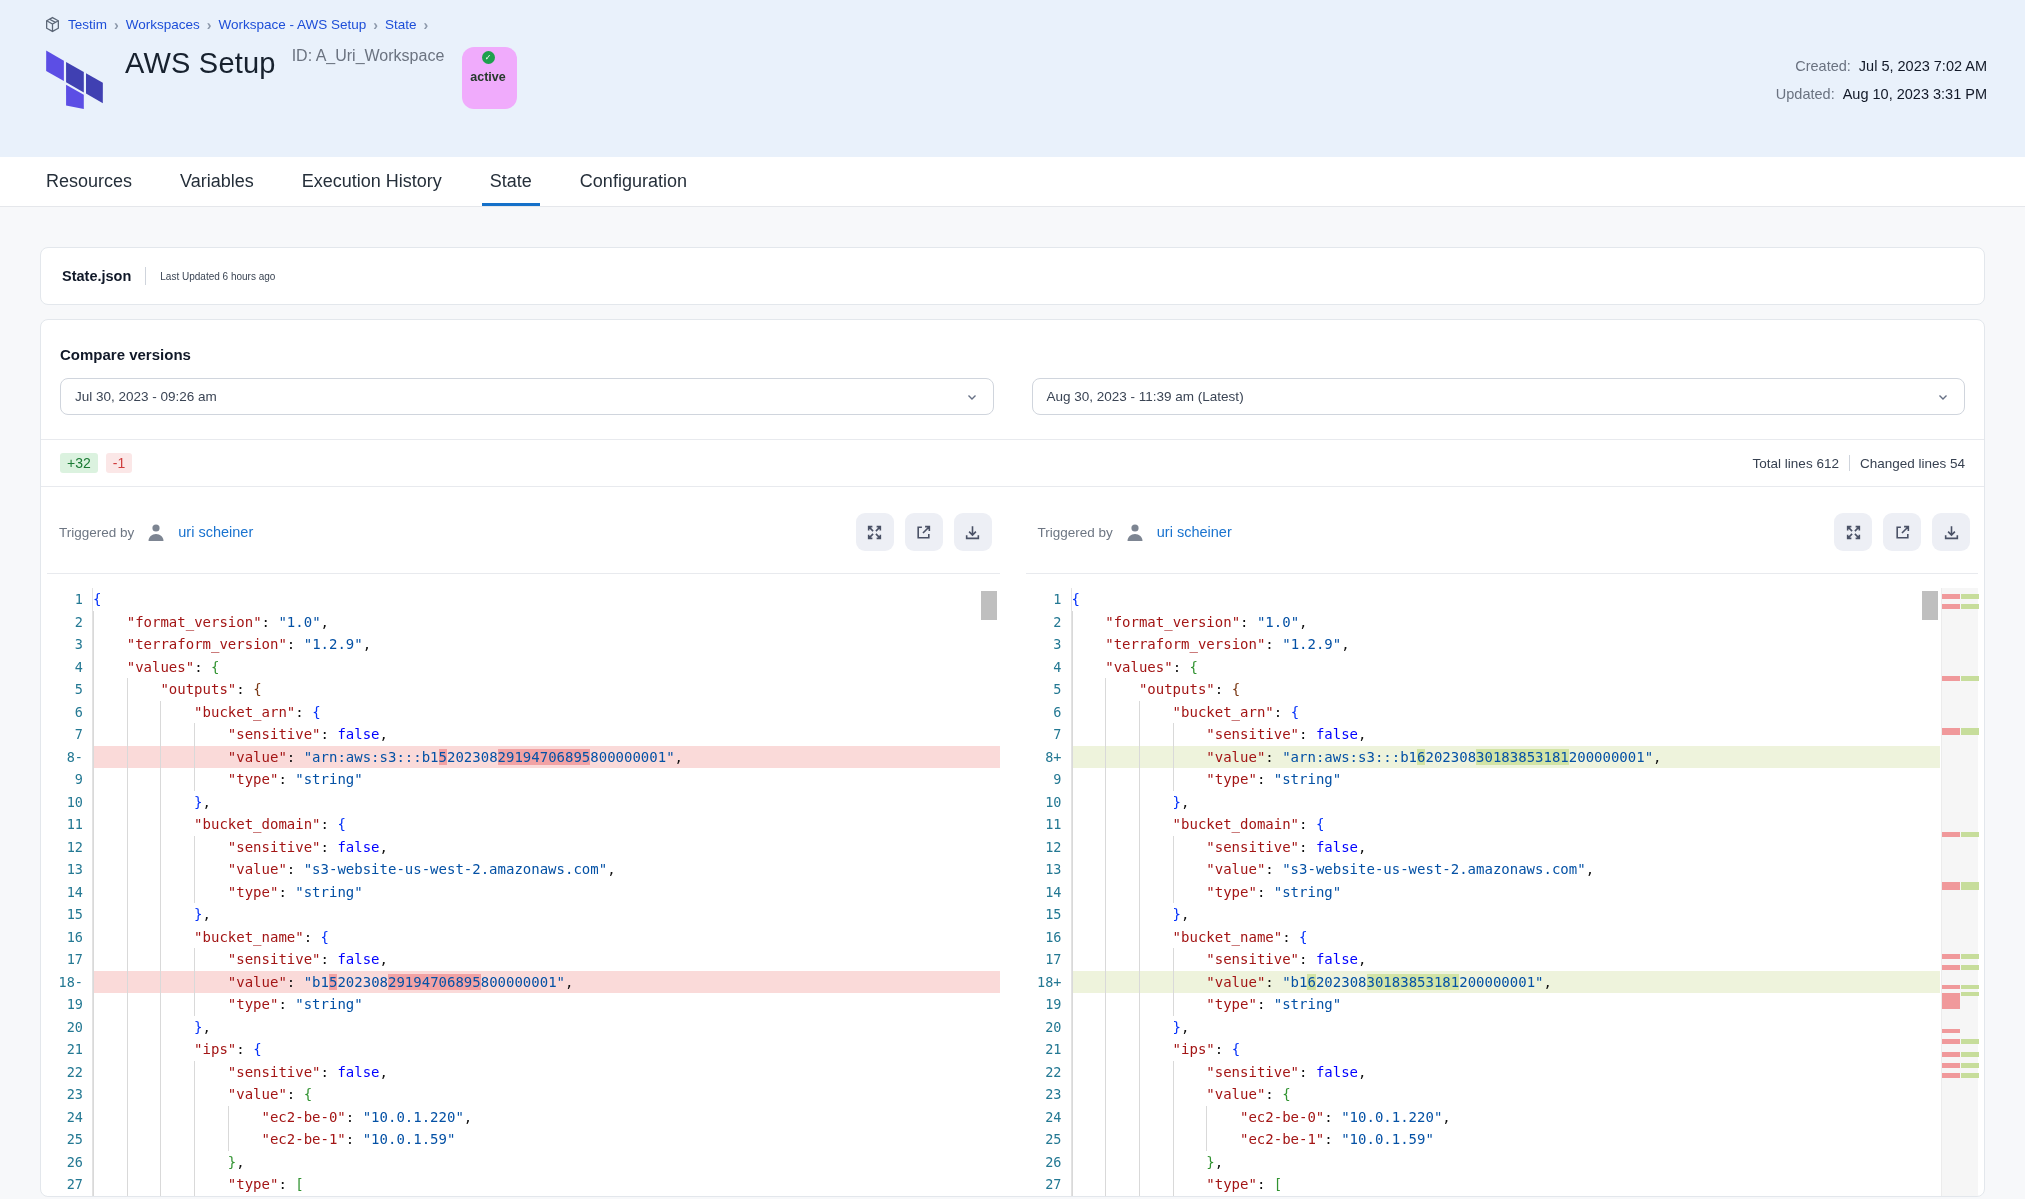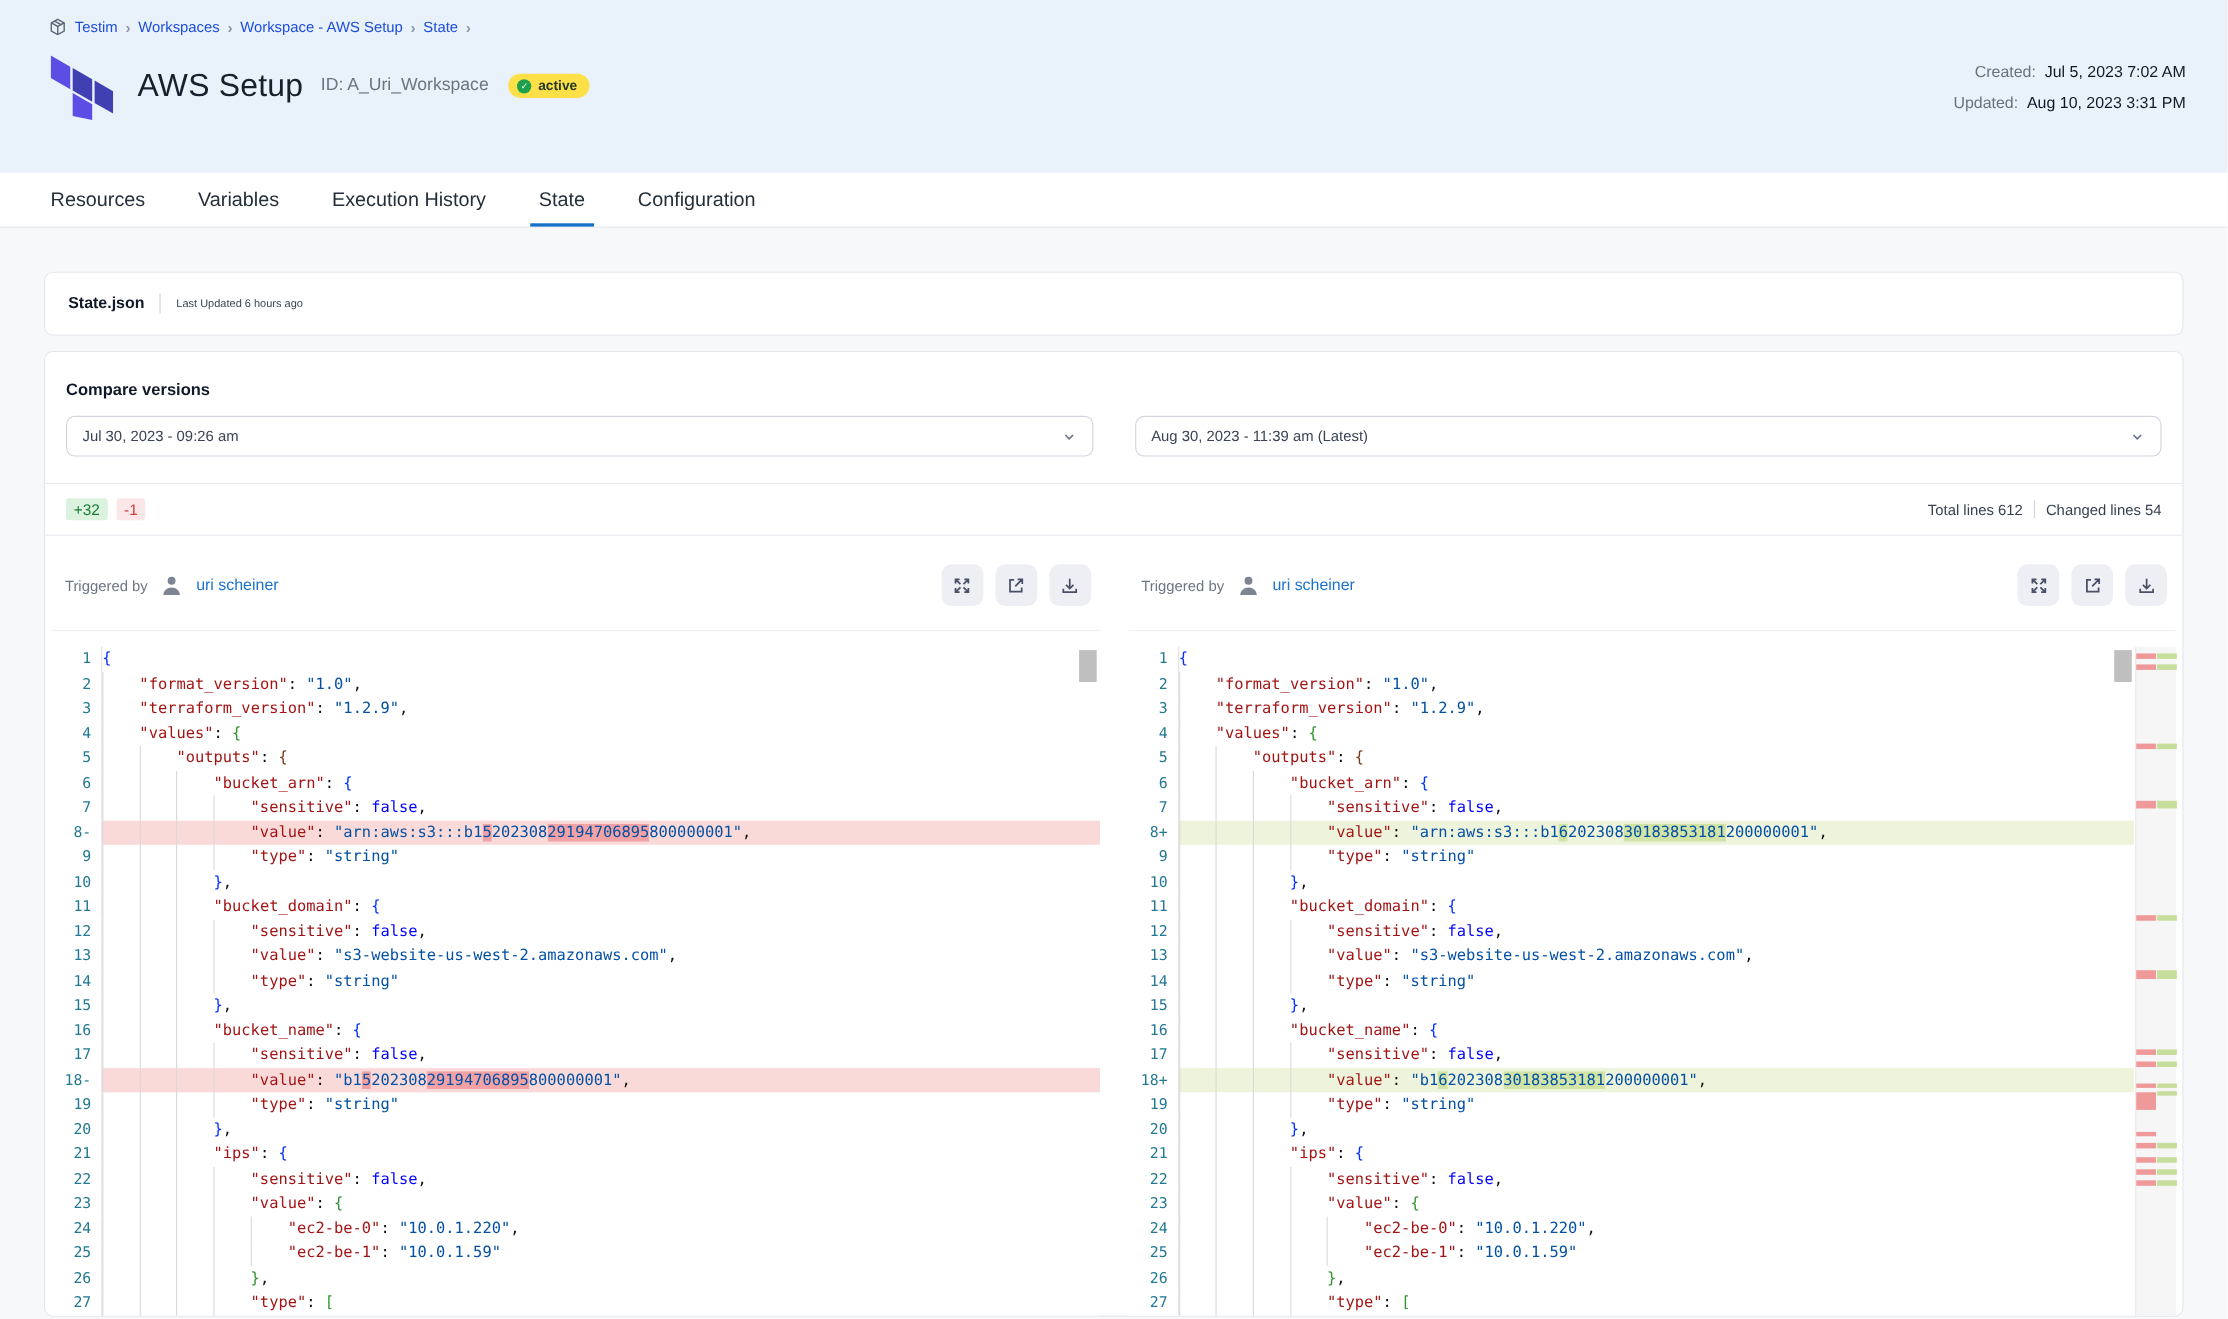--- a/index.html
+++ b/index.html
@@ -7,25 +7,25 @@
   body { font-family:"Liberation Sans", sans-serif; background:#f7f8fa; color:#1f2937; }
 
   
   .hero { background:#e9f1fb; height:157px; position:relative; }
   .crumbs { display:flex; align-items:center; gap:7px; padding:16px 0 0 44px; font-size:13.5px; }
   .crumbs a { color:#1d4ed8; text-decoration:none; cursor:pointer; }
   .chev { color:#8d99ab; font-size:14px; }
   .chev::after { content:"›"; font-weight:600; }
   .crumb-icon { display:flex; align-items:center; color:#5b6676; }
 
-  .title-row { display:flex; align-items:center; padding:14px 0 0 46px; }
+  .title-row { display:flex; padding:14px 0 0 46px; }
   .tf-logo { width:57px; height:62px; margin-right:22px; }
   .page-title { font-size:29px; font-weight:500; color:#17212e; letter-spacing:.2px; }
   .ws-id { font-size:16px; color:#6b7380; margin-left:16px; }
-  .badge { display:flex; align-items:center; gap:6px; background:#fde047; border-radius:12px; padding:4px 11px 4px 8px; margin-left:18px; }
+  .badge { display:flex; align-items:center; gap:6px; background:#f0abfc; border-radius:12px; padding:4px 11px 4px 8px; margin-left:18px;flex-direction:column; }
   .badge .dot { width:13px; height:13px; border-radius:50%; background:#1ea04d; color:#fff; font-size:8px; display:flex; align-items:center; justify-content:center; }
   .badge .dot::after { content:"✓"; }
   .badge .txt { font-size:12.5px; font-weight:700; color:#263a2c; }
 
   .meta { position:absolute; top:58px; right:38px; text-align:right; font-size:14.5px; }
   .meta-row { margin-bottom:12px; }
   .meta-label { color:#6a7280; margin-right:8px; }
   .meta-value { color:#111827; }
 
   

